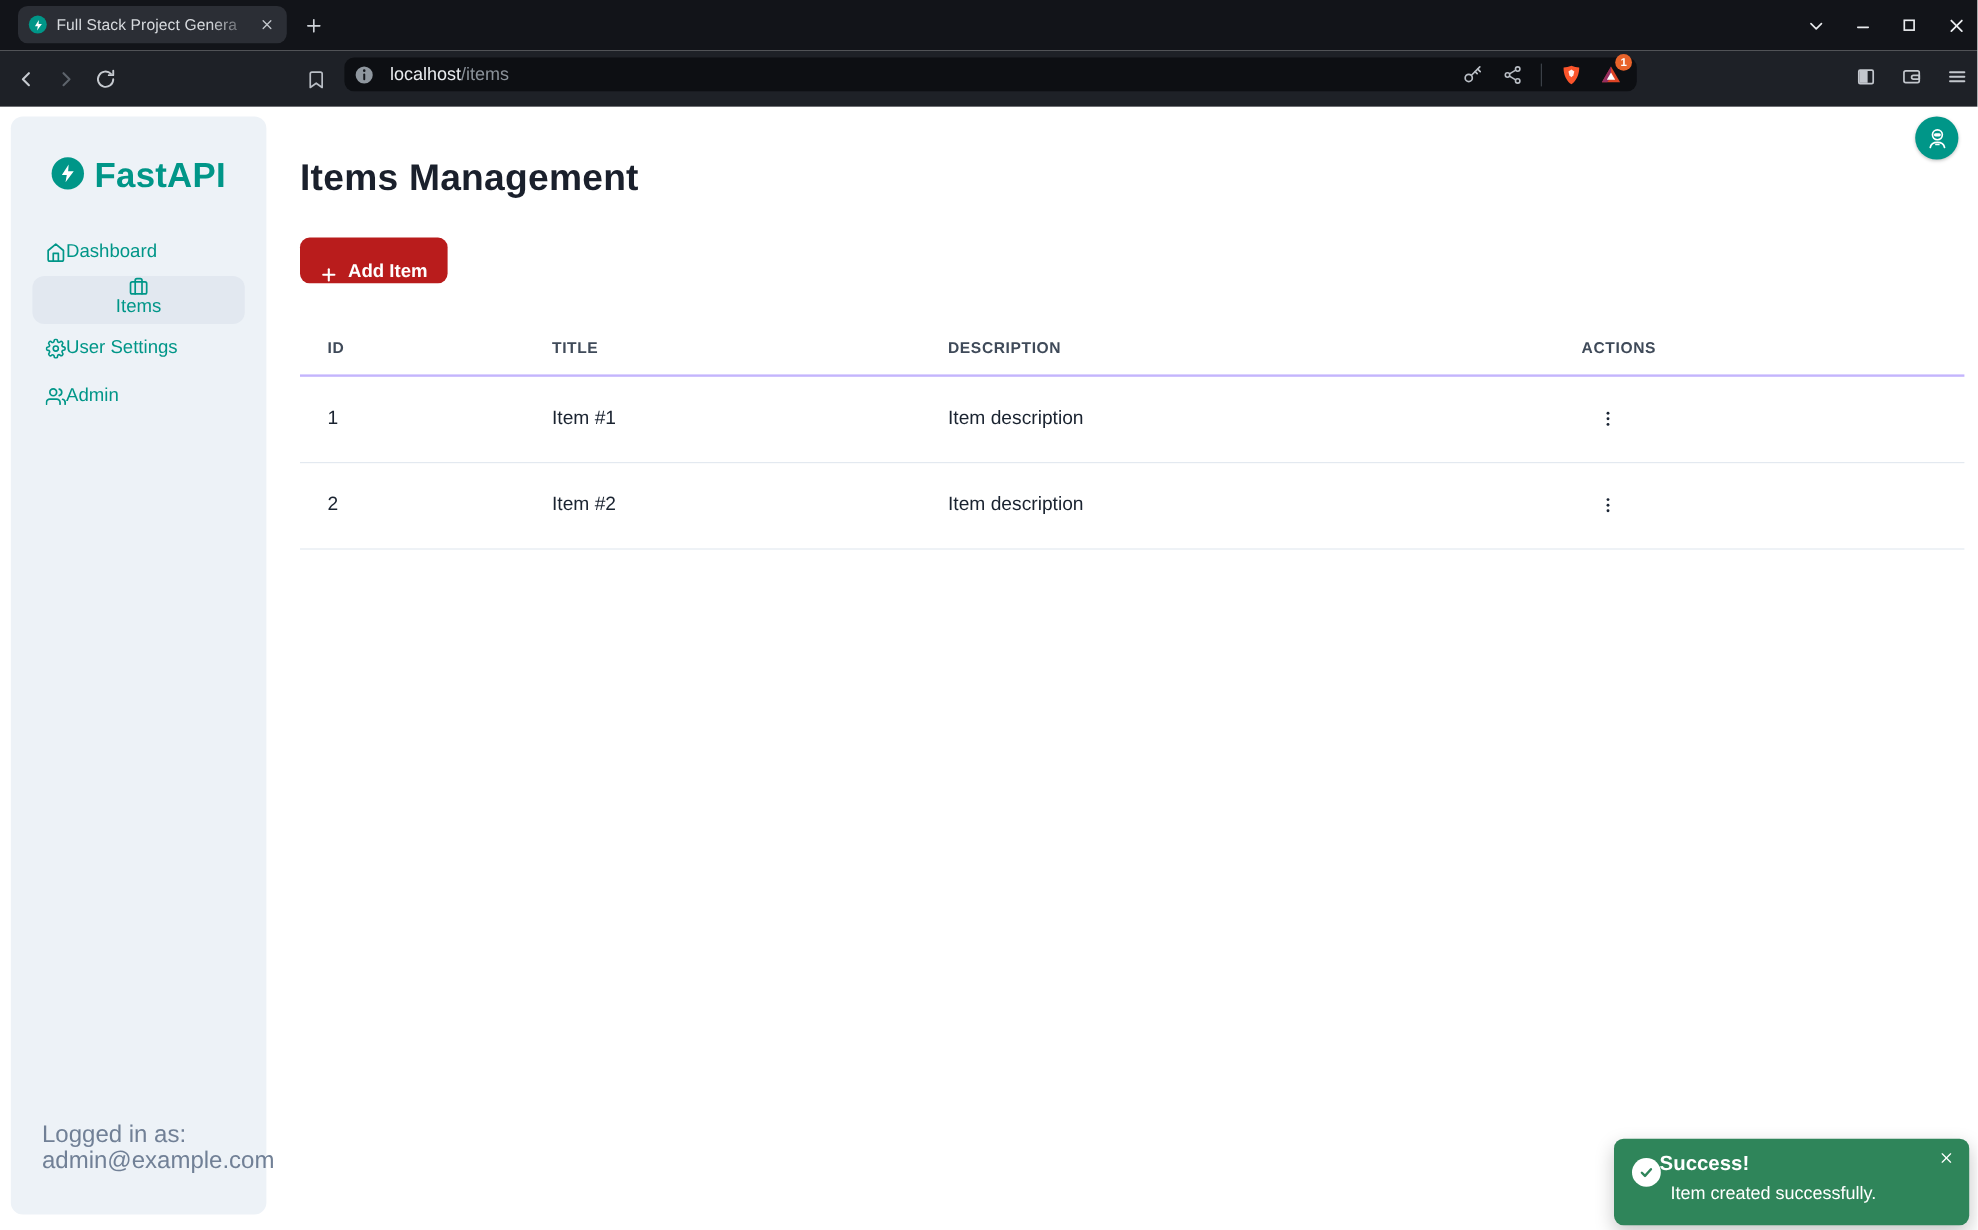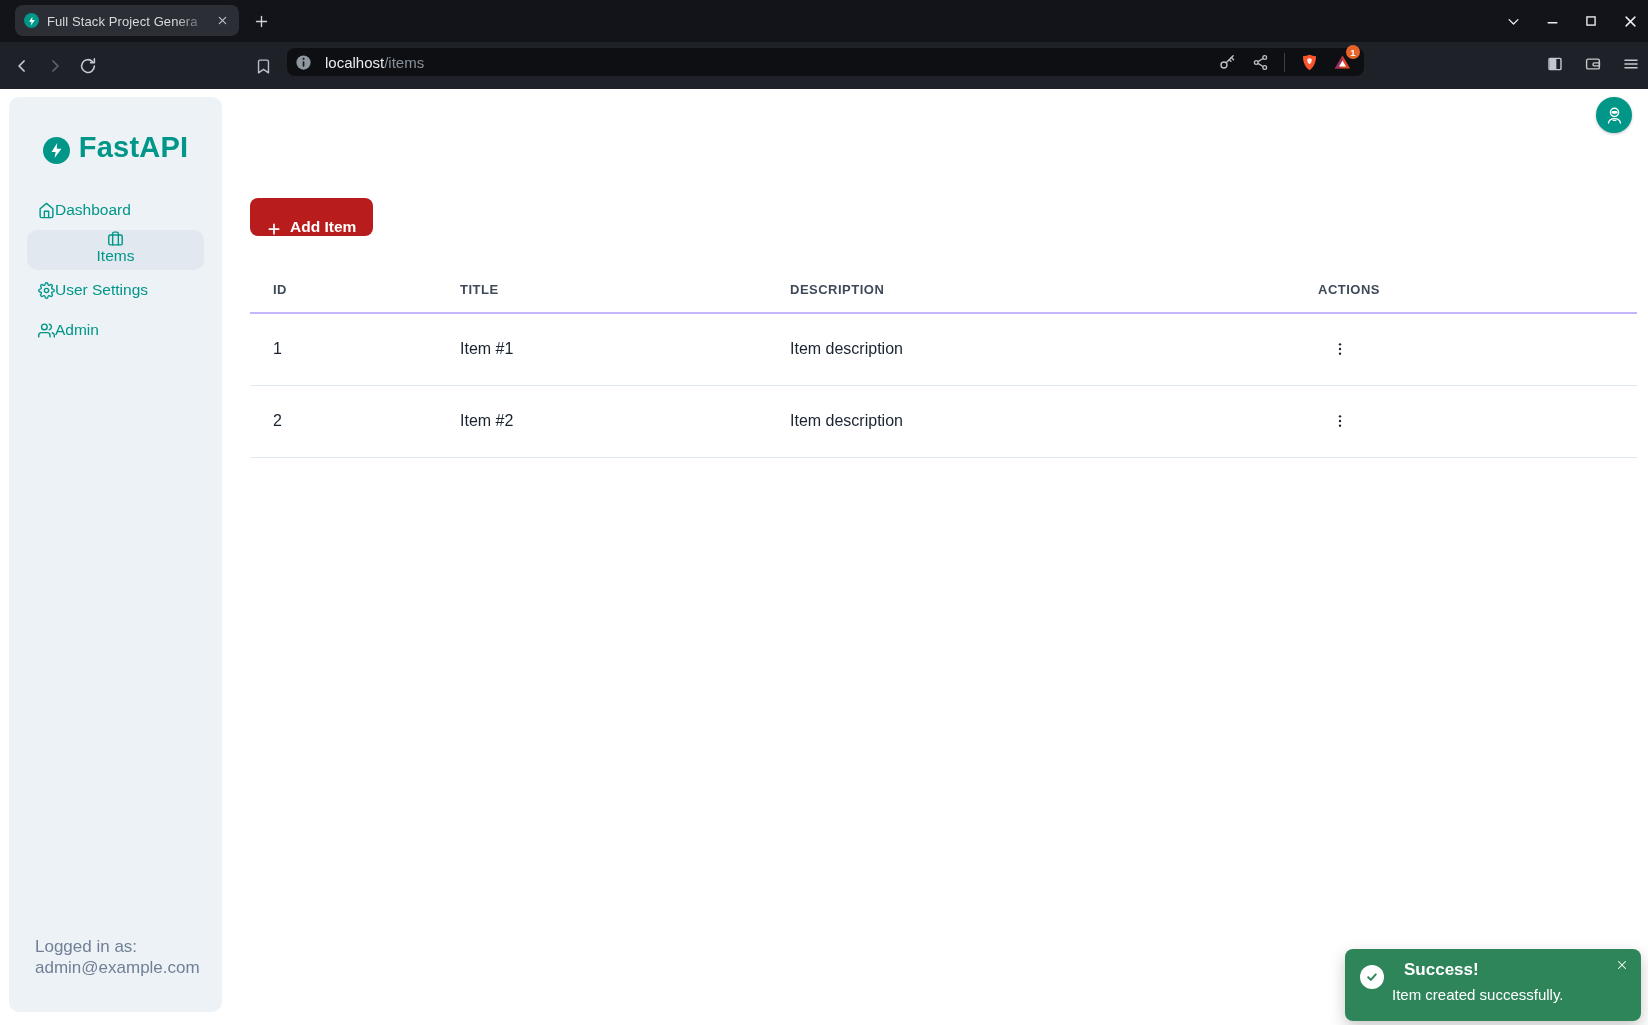--- a/index.html
+++ b/index.html
@@ -35,48 +35,48 @@
   .rewards-wrap { position:relative; }
   .badge { position:absolute; top:-5px; right:-6px; min-width:14px; height:14px; border-radius:7px; background:#e8632a; color:#fff; font-size:9.5px; font-weight:bold; display:flex; align-items:center; justify-content:center; padding:0 3px; }
   .toolbar-right { position:absolute; right:5px; top:10px; display:flex; align-items:center; gap:14px; }
   .toolbar-right .chip { color:#c3c7cd; }
 
   
   .page { position:absolute; left:0; top:89px; width:1648px; height:936px; background:#ffffff; }
 
   
   .sidebar { position:absolute; left:9px; top:8px; width:213px; height:915px; background:#edf2f7; border-radius:10px; }
-  .logo-row { display:flex; align-items:flex-end; justify-content:center; gap:9px; padding-top:34px; }
+  .logo-row { display:flex; align-items:flex-start; justify-content:center; gap:9px; padding-top:34px; }
   .logo-mark { width:27px; height:27px; border-radius:50%; background:#009688; display:flex; align-items:center; justify-content:center; }
   .logo-text { font-size:29px; font-weight:600; color:#009688; letter-spacing:.2px; }
   .nav-list { margin-top:26px; padding:0 18px; }
   .nav-item { height:40px; display:flex; align-items:center; padding:0 11px; border-radius:10px; color:#009688; font-size:15.5px; cursor:pointer; }
   .nav-item.active { background:#e2e8f0;flex-direction:column; }
   .nav-item .nicon { width:17px; height:17px; flex:none; }
-  .sidebar-footer { position:absolute; left:26px; bottom:34px; font-size:17px; color:#718096; line-height:21px; }
+  .sidebar-footer { position:absolute; left:26px; bottom:34px; font-size:20px; color:#718096; line-height:21px; }
 
   
   .page-title { position:absolute; left:250px; top:41px; font-size:31px; font-weight:bold; color:#1a202c; letter-spacing:.2px; }
   .add-btn { position:absolute; left:250px; top:109px; height:38px; padding:0 17px; background:#b91c1c; color:#fff; border:none; border-radius:8px; font-family:inherit; font-size:15.5px; font-weight:bold; display:inline-flex; align-items:flex-end; gap:9px; cursor:pointer; }
   .items-table { position:absolute; left:250px; top:181px; width:1387px; border-collapse:collapse; table-layout:fixed; }
   .items-table col.c-id { width:210px; } .items-table col.c-title { width:330px; }
   .items-table col.c-desc { width:520px; } .items-table col.c-act { width:327px; }
   .items-table th { text-align:left; font-size:13px; font-weight:bold; color:#3f4a59; letter-spacing:.5px; padding:12px 0 15px 0; border-bottom:2px solid #c4b5fd; }
   .items-table th.first, .items-table td.first { padding-left:23px; }
   .items-table th.acts { padding-left:8px; }
   .items-table td { height:72px; font-size:16px; color:#1a2330; border-bottom:1px solid #e3e9f0; }
   .dots-btn { width:32px; height:32px; margin-left:14px; background:transparent; border:none; border-radius:6px; display:flex; align-items:center; justify-content:center; cursor:pointer; }
 
   
   .avatar-btn { position:absolute; left:1596px; top:8px; width:36px; height:36px; border-radius:50%; background:#009688; border:none; display:flex; align-items:center; justify-content:center; cursor:pointer; box-shadow:0 1px 3px rgba(0,0,0,.25); }
 
   
   .toast { position:absolute; left:1345px; top:860px; width:296px; height:72px; background:#2f855a; border-radius:8px; color:#fff; box-shadow:0 6px 16px rgba(0,0,0,.22); }
   .toast-check { position:absolute; left:15px; top:16px; width:24px; height:24px; border-radius:50%; background:#fff; display:flex; align-items:center; justify-content:center; }
-  .toast-title { position:absolute; left:59px; top:11px; font-size:17px; font-weight:bold; }
+  .toast-title { position:absolute; left:38px; top:11px; font-size:17px; font-weight:bold; }
   .toast-msg { position:absolute; left:47px; top:37px; font-size:15px; }
   .toast-close { position:absolute; right:10px; top:7px; width:18px; height:18px; display:flex; align-items:center; justify-content:center; color:#fff; background:transparent; border:none; cursor:pointer; }
 </style>
 </head>
 <body>
 
 <div class="titlebar">
   <div class="tab">
     <span class="favicon">
       <svg width="10" height="10" viewBox="0 0 24 24">
@@ -257,20 +257,21 @@
           </svg>
         <span>Admin</span>
       </div>
     </div>
     <div class="sidebar-footer">
       <div>Logged in as:</div>
       <div>admin@example.com</div>
     </div>
   </div>
 
+  <h1 class="page-title">Items Management</h1>
 
   <button class="add-btn">
     <svg width="14" height="14" viewBox="0 0 24 24" fill="none" stroke="#ffffff" stroke-width="3" stroke-linecap="round">
         <line x1="12" y1="4" x2="12" y2="20"></line>
         <line x1="4" y1="12" x2="20" y2="12"></line>
       </svg>
     <span>Add Item</span>
   </button>
 
   <table class="items-table">

